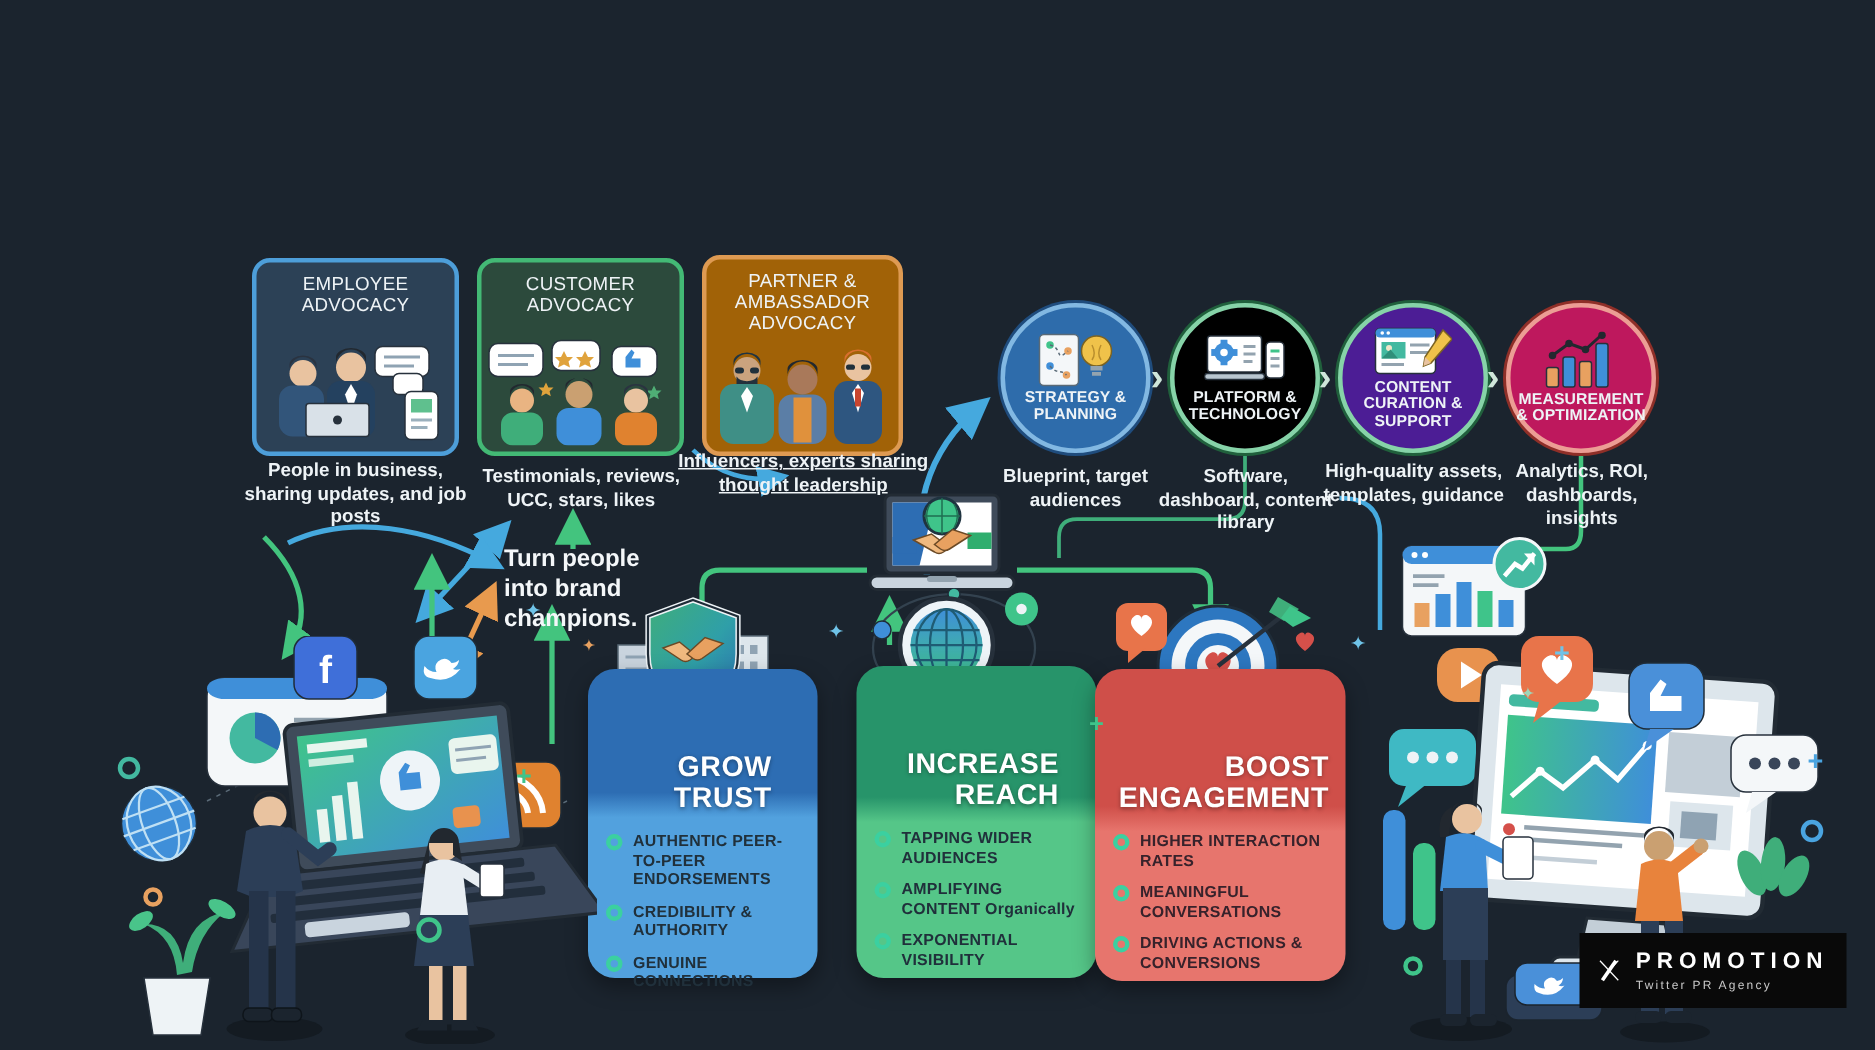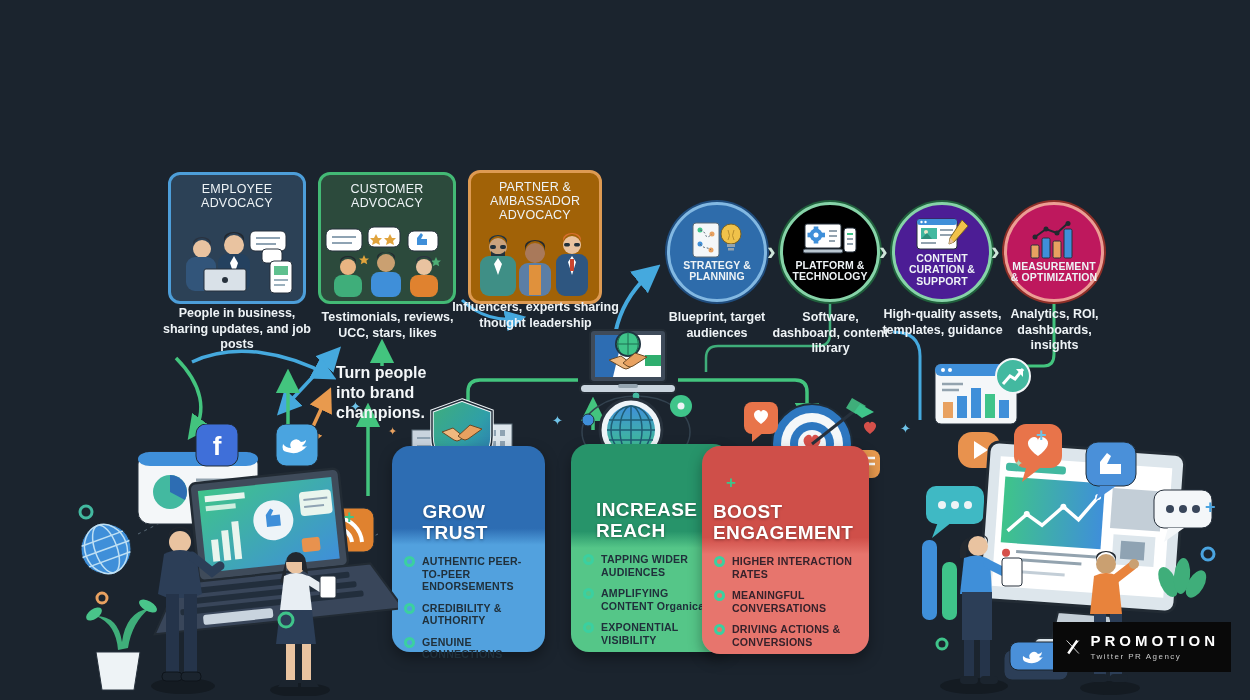--- a/index.html
+++ b/index.html
@@ -15,21 +15,21 @@
   
   .step{position:absolute;width:100px;height:100px;border-radius:50%;box-sizing:border-box;
         display:flex;flex-direction:column;align-items:center;justify-content:center;gap:2px;}
   .step .label{font-size:10.5px;font-weight:700;text-align:center;line-height:1.08;width:94px;letter-spacing:.1px;}
   .chev{position:absolute;font-size:26px;font-weight:700;color:#cfe6da;}
   
   .card{position:absolute;border-radius:18px;box-sizing:border-box;box-shadow:0 6px 14px rgba(0,0,0,.35);}
   .card-blue{background:linear-gradient(180deg,#2d6db3 0%,#2d6db3 40%,#52a1de 48%,#52a1de 100%);}
   .card-green{background:linear-gradient(180deg,#27946a 0%,#27946a 42%,#55c688 50%,#55c688 100%);}
   .card-red{background:linear-gradient(180deg,#cf4f49 0%,#cf4f49 44%,#e7756d 52%,#e7756d 100%);}
-  .card .ct{margin:56px auto 0;font-size:19px;font-weight:800;text-align:left;line-height:1.08;
+  .card .ct{margin:56px auto 0;font-size:19px;font-weight:800;text-align:right;line-height:1.08;
             letter-spacing:.4px;color:#fff;text-shadow:0 1px 3px rgba(0,0,0,.35);}
   .card ul{list-style:none;margin:12px 0 0;padding:0 10px 0 12px;display:flex;flex-direction:column;gap:9px;}
   .card li{display:flex;gap:7px;align-items:flex-start;}
   .dot{flex:0 0 11px;width:11px;height:11px;border-radius:50%;border:3px solid #3bd0a0;box-sizing:border-box;margin-top:1px;}
   .btext{font-size:10.6px;font-weight:800;line-height:1.18;letter-spacing:.2px;color:#20303b;}
   .card-red .btext{color:#37222b;}
   .note{position:absolute;font-size:16px;font-weight:700;line-height:1.25;color:#f4f7f9;}
   .spark{position:absolute;font-size:13px;line-height:1;}
   
   .logo{position:absolute;background:#090909;display:flex;align-items:center;gap:10px;padding:0 12px;box-sizing:border-box;}
@@ -140,21 +140,21 @@
       <rect x="90" y="12" width="6" height="3.5" rx="1.7" fill="#20303b"></rect>
         <rect x="100" y="12" width="6" height="3.5" rx="1.7" fill="#20303b"></rect>
       <rect x="82" y="23" width="32" height="42" rx="9" fill="#2e5680"></rect>
       <polygon points="98,25 94,31 98,44 102,31" fill="#fff"></polygon>
       <rect x="96" y="28" width="4" height="12" fill="#c9452f"></rect>
     </svg>
   </div>
 
   <div class="cap" style="left:158px;top:306px;width:158px;">People in business, sharing updates, and job posts</div>
   <div class="cap" style="left:305px;top:310px;width:165px;">Testimonials, reviews, UCC, stars, likes</div>
-  <div class="cap" style="left:443px;top:300px;width:185px;">Influencers, experts sharing thought leadership</div>
+  <div class="cap" style="left:443px;top:300px;width:185px;text-decoration:underline;">Influencers, experts sharing thought leadership</div>
 
   <div class="note" style="left:336px;top:363px;width:112px;">Turn people into brand champions.</div>
 
   <div class="step" style="left:667px;top:202px;background:#2e6cab;border:3px solid #82b8e2;box-shadow:0 0 0 2px #1f4c7d;">
     <svg width="52" height="36" viewBox="0 0 52 36">
       <rect x="2" y="1" width="26" height="34" rx="3" fill="#f4f7f9" stroke="#5a6a77"></rect>
       <circle cx="9" cy="8" r="2.5" fill="#3fc48a"></circle>
         <circle cx="21" cy="12" r="2.5" fill="#e8a160"></circle>
       <circle cx="9" cy="22" r="2.5" fill="#3f8fd9"></circle>
         <circle cx="20" cy="28" r="2.5" fill="#e8a160"></circle>
@@ -350,21 +350,21 @@
     <rect x="0" y="52" width="30" height="28" rx="7" fill="#3f8fd9"></rect>
     <polygon points="8,80 8,88 19,80" fill="#3f8fd9"></polygon>
     <path d="M8,70 v-6 l4,-5 2,2 -2,4 8,0 0,9 -12,0 z" fill="#fff"></path>
     <rect x="100" y="54" width="38" height="28" rx="8" fill="#e89a4e"></rect>
     <polygon points="110,82 106,90 120,82" fill="#e89a4e"></polygon>
     <circle cx="111" cy="66" r="5" fill="#fff"></circle>
     <line x1="120" y1="62" x2="133" y2="62" stroke="#fff" stroke-width="2.5"></line>
     <line x1="120" y1="68" x2="133" y2="68" stroke="#fff" stroke-width="2.5"></line>
     <path d="M128,38 c-6,-4.5 -8,-9 -4,-11.5 c2.4,-1.7 4,-0.3 4,1.4 c0,-1.7 1.6,-3.1 4,-1.4 c4,2.5 2,7 -4,11.5 z" fill="#d5504a"></path>
   </svg>
-  <div class="card card-red" style="left:702px;top:446px;width:167px;height:208px;">
+  <div class="card card-red" style="left:730px;top:446px;width:167px;height:208px;">
     <div class="ct" style="width:145px;">BOOST ENGAGEMENT</div>
     <ul>
       <li>
           <span class="dot"></span>
           <span class="btext">HIGHER INTERACTION RATES</span>
         </li>
       <li>
           <span class="dot"></span>
           <span class="btext">MEANINGFUL CONVERSATIONS</span>
         </li>

